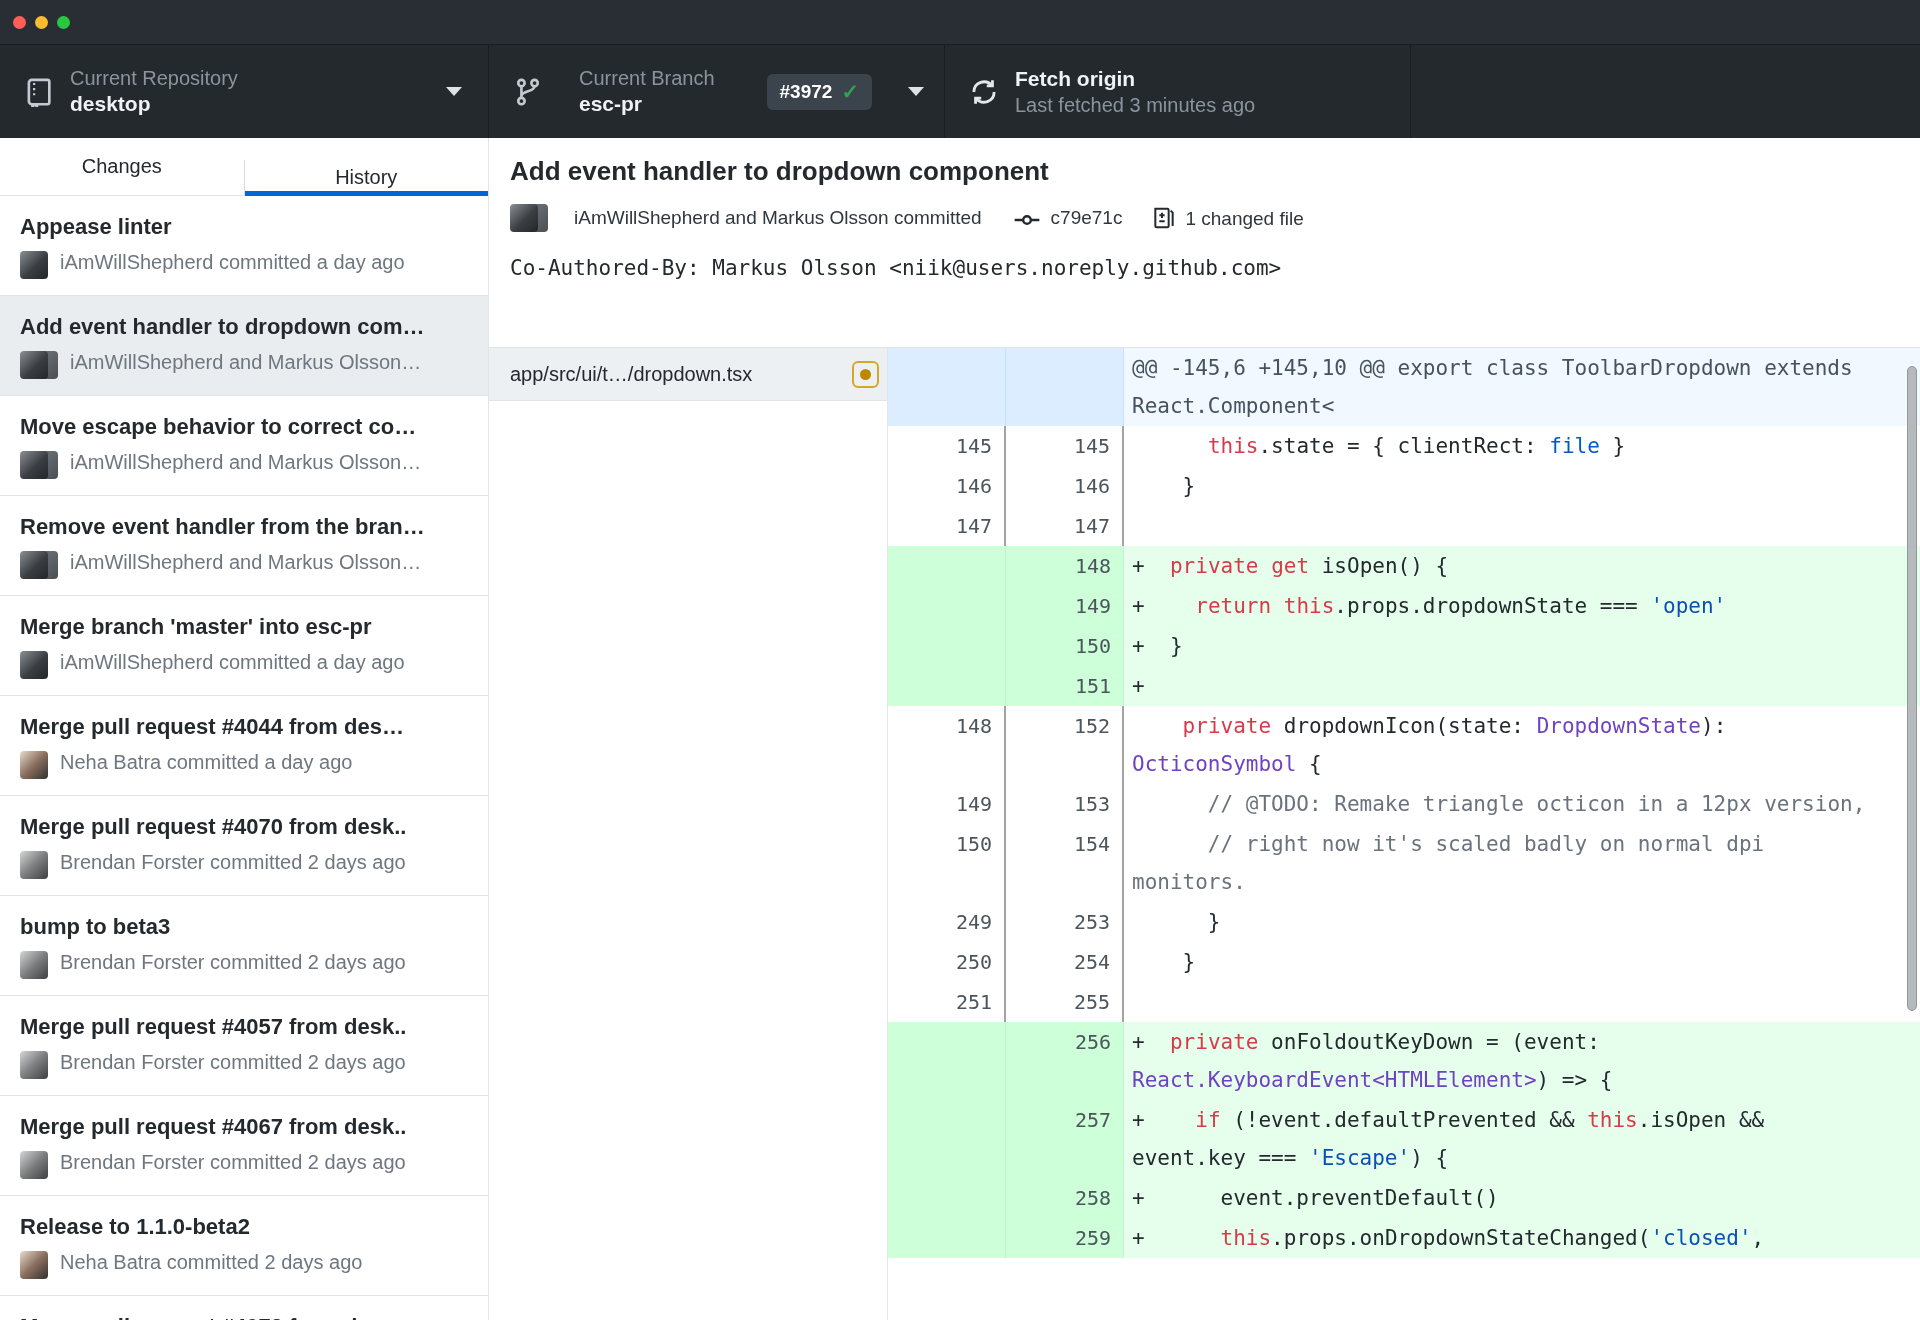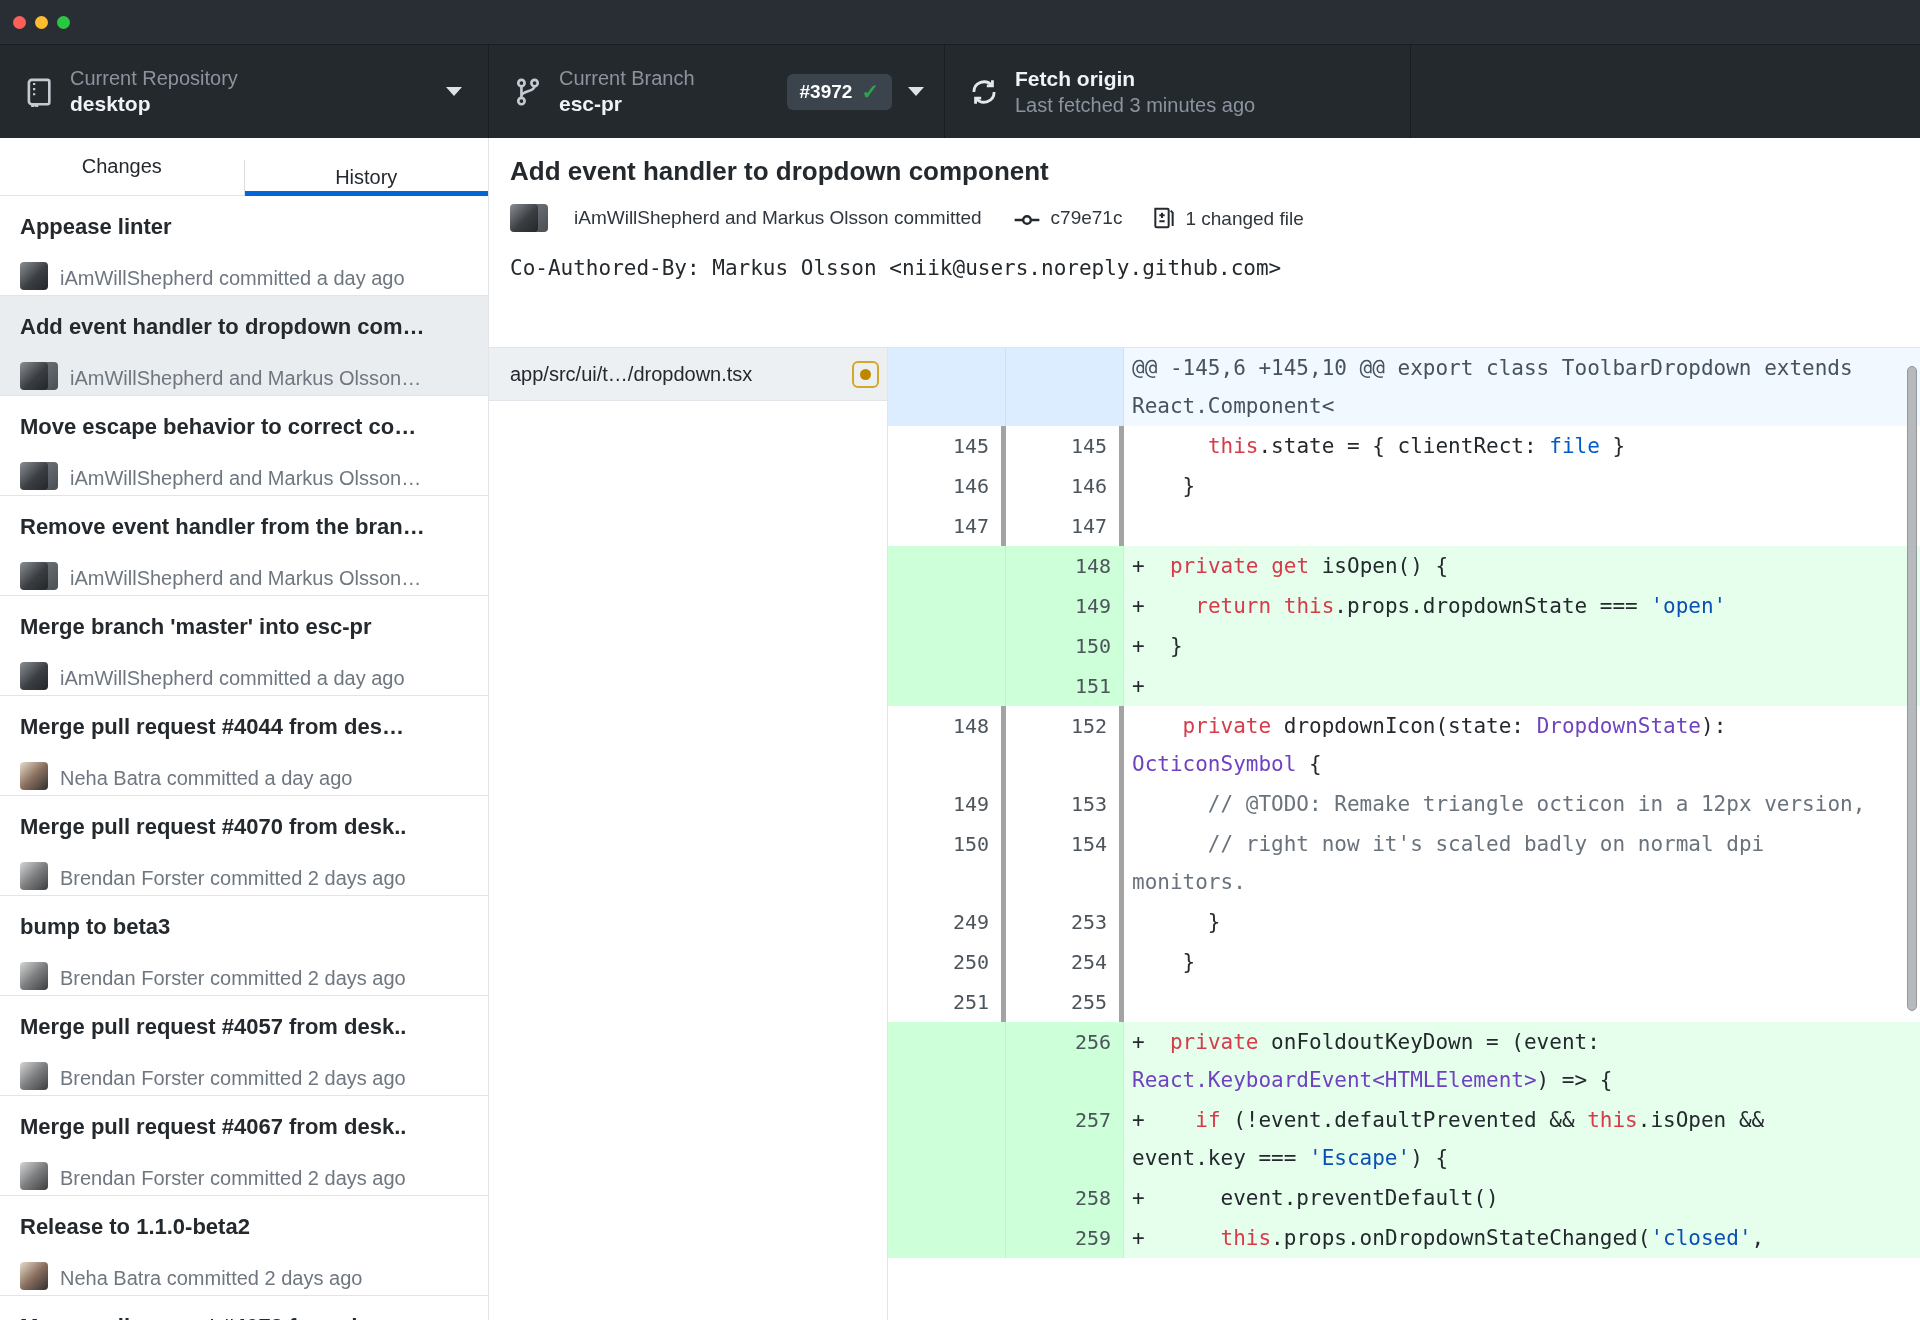--- a/index.html
+++ b/index.html
@@ -15,21 +15,21 @@
   .tl.close { background:#ff5f57; }
   .tl.min   { background:#febc2e; }
   .tl.max   { background:#28c840; }
 
   
   .toolbar { position:absolute; top:45px; left:0; right:0; height:93px;
              background:var(--toolbar); display:flex; }
   .tb-section { display:flex; align-items:center; padding:0 20px 0 24px;
                 border-right:1px solid var(--toolbar_divider); position:relative; }
   .tb-section.repo   { width:489px; }
-  .tb-section.branch { width:456px; }
+  .tb-section.branch { width:456px;gap:20px; }
   .tb-section.fetch  { width:466px; }
   .tb-icon { width:30px; height:30px; flex-shrink:0; margin-right:16px; }
   .tb-text { display:flex; flex-direction:column; gap:3px; min-width:0; }
   .tb-label { font-size:20px; color:#8b949e; line-height:22px; white-space:nowrap; }
   .tb-value { font-size:21px; font-weight:bold; color:#f0f3f6; line-height:24px; white-space:nowrap; }
   .caret { width:0; height:0; border-left:8px solid transparent; border-right:8px solid transparent;
            border-top:9px solid #dfe3e7; margin-left:16px; }
   .tb-section.repo .caret { position:absolute; right:26px; }
   .pr-badge { margin-left:auto; background:#3b434c; border-radius:6px; padding:7px 13px;
               display:flex; align-items:center; }
@@ -41,21 +41,21 @@
              background:#fff; border-right:1px solid var(--border); overflow:hidden; }
   .tabs { height:58px; display:flex; border-bottom:1px solid var(--border); }
   .tab { flex:1; display:flex; align-items:center; justify-content:center;
          font-size:20px; color:#24292e; position:relative; cursor:default; }
   .tab + .tab { border-left:1px solid #d8dcdf;margin-top:22px; }
   .tab.active::after { content:""; position:absolute; left:0; right:0; bottom:-1px; height:5px;
                        background:var(--accent); }
   .commit-item { height:100px; border-bottom:1px solid var(--border); padding:18px 20px 0 20px; overflow:hidden; }
   .commit-item.selected { background:var(--selected_item); }
   .ci-title { font-size:22px; font-weight:bold; color:#24292e; white-space:nowrap; overflow:hidden; }
-  .ci-byline { margin-top:22px; display:flex; align-items:flex-end; font-size:20px;
+  .ci-byline { margin-top:11px; display:flex; align-items:flex-start; font-size:20px;
                color:var(--text_muted); white-space:nowrap; overflow:hidden; }
   .ci-byline .txt { overflow:hidden; text-overflow:ellipsis; }
   .avatar { width:28px; height:28px; border-radius:4px; flex-shrink:0; margin-right:12px; }
   .avatar.will    { background:linear-gradient(135deg,#8a8f94 0%,#3a3e42 55%,#232629 100%); }
   .avatar.neha    { background:linear-gradient(135deg,#e8dccd 0%,#8a6f5e 50%,#31302f 100%); }
   .avatar.brendan { background:linear-gradient(135deg,#d6d6d6 0%,#7c7e80 50%,#3c3e40 100%); }
   .avatar-duo { position:relative; width:38px; height:28px; flex-shrink:0; margin-right:12px; }
   .avatar-duo .back { position:absolute; left:10px; top:0; width:28px; height:28px; border-radius:4px;
                       background:linear-gradient(135deg,#767c82 0%,#4a4f54 100%); }
   .avatar-duo .front { position:absolute; left:0; top:0; width:28px; height:28px; border-radius:4px;
@@ -82,21 +82,21 @@
   .mod-badge .dot { width:11px; height:11px; border-radius:50%; background:var(--modified_dot); }
 
   
   .diff { flex:1; position:relative; overflow:hidden;
           font-family:"DejaVu Sans Mono", monospace; }
   .drow { display:flex; align-items:stretch; min-height:40px; }
   .dnum { width:118px; flex-shrink:0; text-align:right; padding:1px 12px 1px 0;
           font-size:20px; line-height:38px; color:var(--line_number); }
   .dcode { flex:1; padding:1px 0 1px 8px; font-size:21px; line-height:38px; color:var(--code_color); }
   .dcode-inner { display:block; max-width:58ch; white-space:pre-wrap; overflow-wrap:break-word; }
-  .drow.ctx .dnum { background:#fff; border-right:5px solid #a3a3a3; }
+  .drow.ctx .dnum { background:#fff; border-right:2px solid #a3a3a3; }
   .drow.ctx .dcode { background:#fff; }
   .drow.add .dnum { background:var(--added_gutter); border-right:1px solid var(--added_border); }
   .drow.add .dcode { background:var(--added_bg); }
   .drow.hunk .dnum { background:var(--hunk_gutter); border-right:1px solid var(--hunk_border); }
   .drow.hunk .dcode { background:var(--hunk_bg); color:#46535e; }
   .tk-k { color:var(--keyword);margin-top:28px; }
   .tk-t { color:var(--type_color); }
   .tk-s { color:var(--string_color); }
   .tk-c { color:var(--const_color); }
   .tk-cm { color:var(--comment_color); }

